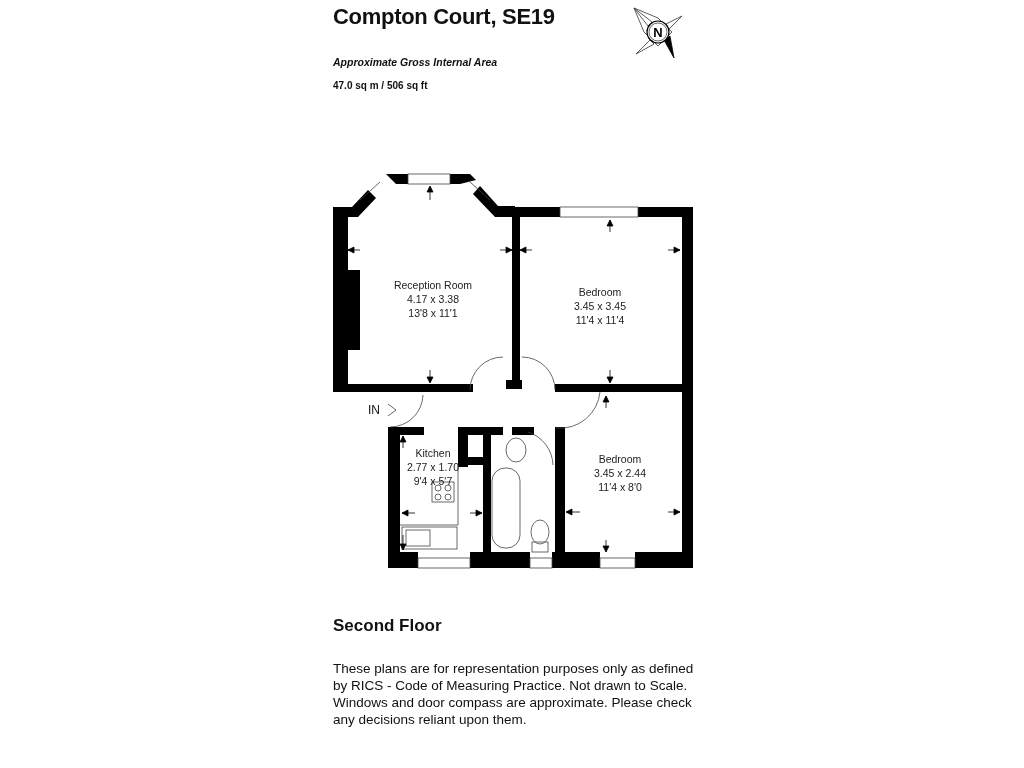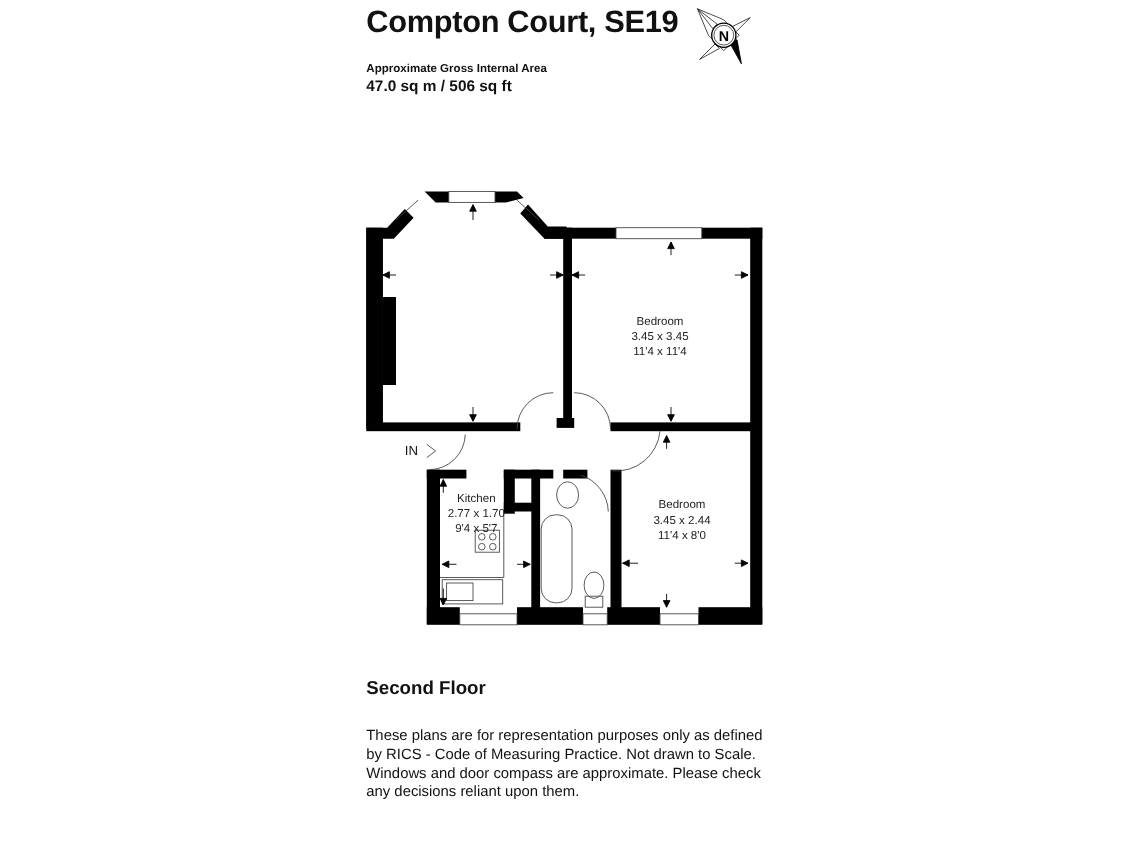--- a/index.html
+++ b/index.html
@@ -1,19 +1,19 @@
 <!DOCTYPE html>
 <html><head>
 <meta charset="utf-8">
 <style>
   html, body { margin:0; padding:0; background:#ffffff; }
   body { width:1024px; height:768px; position:relative; overflow:hidden; font-family:"Liberation Sans", sans-serif; color:#111; }
-  .title { position:absolute; left:333px; top:4px; font-size:28px; font-weight:bold; letter-spacing:-0.3px; }
-  .area-label { position:absolute; left:333px; top:56px; font-size:10.5px; font-weight:bold; }
-  .area-value { position:absolute; left:333px; top:70px; font-size:14px; font-weight:bold; }
+  .title { position:absolute; left:333px; top:4px; font-size:22px; font-weight:bold; letter-spacing:-0.3px; }
+  .area-label { position:absolute; left:333px; top:56px; font-size:10.5px; font-weight:bold;font-style:italic; }
+  .area-value { position:absolute; left:333px; top:80px; font-size:10px; font-weight:bold; }
   .compass { position:absolute; left:630px; top:4px; width:56px; height:56px; }
   .plan { position:absolute; left:330px; top:160px; width:370px; height:420px; }
   .room-label { position:absolute; font-size:10.5px; text-align:center; line-height:14px; color:#222; }
   .floor-name { position:absolute; left:333px; top:616px; font-size:17px; font-weight:bold;text-align:right; }
   .disclaimer { position:absolute; left:333px; top:660px; font-size:13.5px; line-height:17px; color:#111; width:400px; }
   .disclaimer div { white-space:nowrap; }
   .in-label { position:absolute; left:368px; top:403px; font-size:12px; }
 </style>
 </head>
 <body>
@@ -136,20 +136,25 @@
         <polygon points="273,242 279,242 276,236"></polygon>
       <line x1="276" y1="380" x2="276" y2="392"></line>
         <polygon points="273,386 279,386 276,392"></polygon>
       <line x1="236" y1="352" x2="250" y2="352"></line>
         <polygon points="242,349 242,355 236,352"></polygon>
       <line x1="338" y1="352" x2="350" y2="352"></line>
         <polygon points="344,349 344,355 350,352"></polygon>
     </g>
   </svg>
 
+  <div class="room-label" style="left:48px; top:118px; width:110px;">
+    <div>Reception Room</div>
+    <div>4.17 x 3.38</div>
+    <div>13'8 x 11'1</div>
+  </div>
   <div class="room-label" style="left:220px; top:125px; width:100px;">
     <div>Bedroom</div>
     <div>3.45 x 3.45</div>
     <div>11'4 x 11'4</div>
   </div>
   <div class="room-label" style="left:68px; top:286px; width:70px;">
     <div>Kitchen</div>
     <div>2.77 x 1.70</div>
     <div>9'4 x 5'7</div>
   </div>

